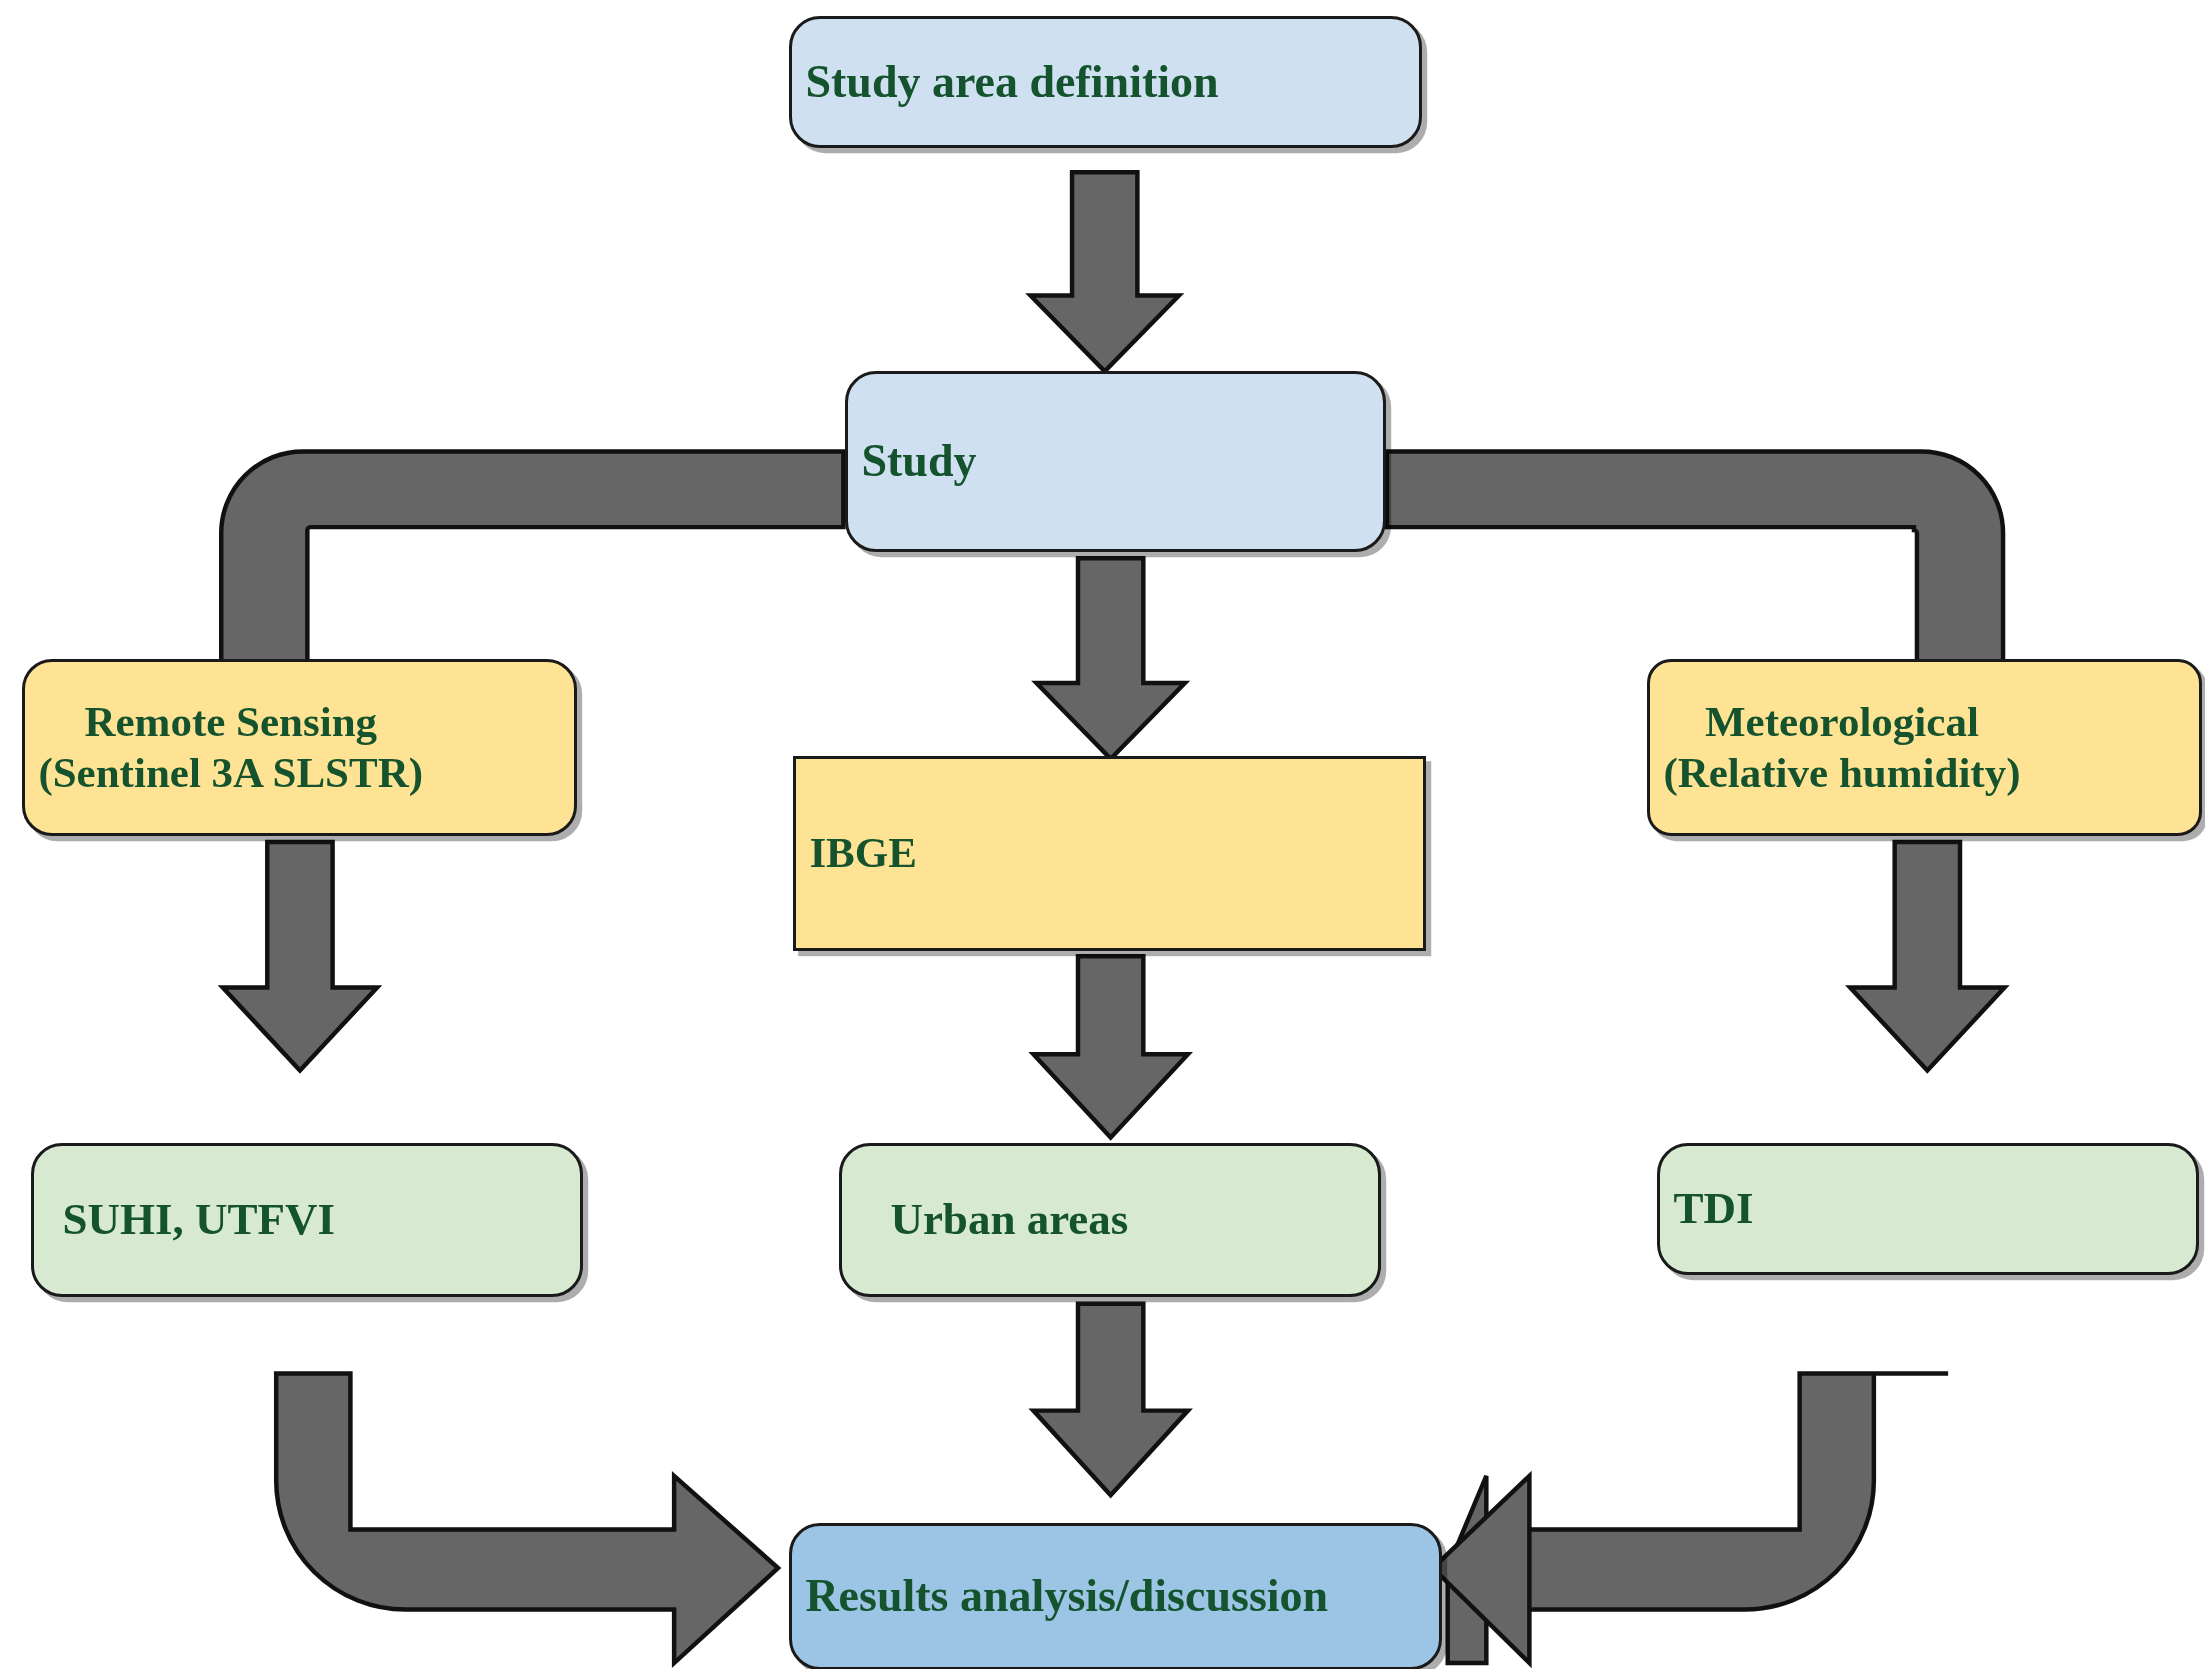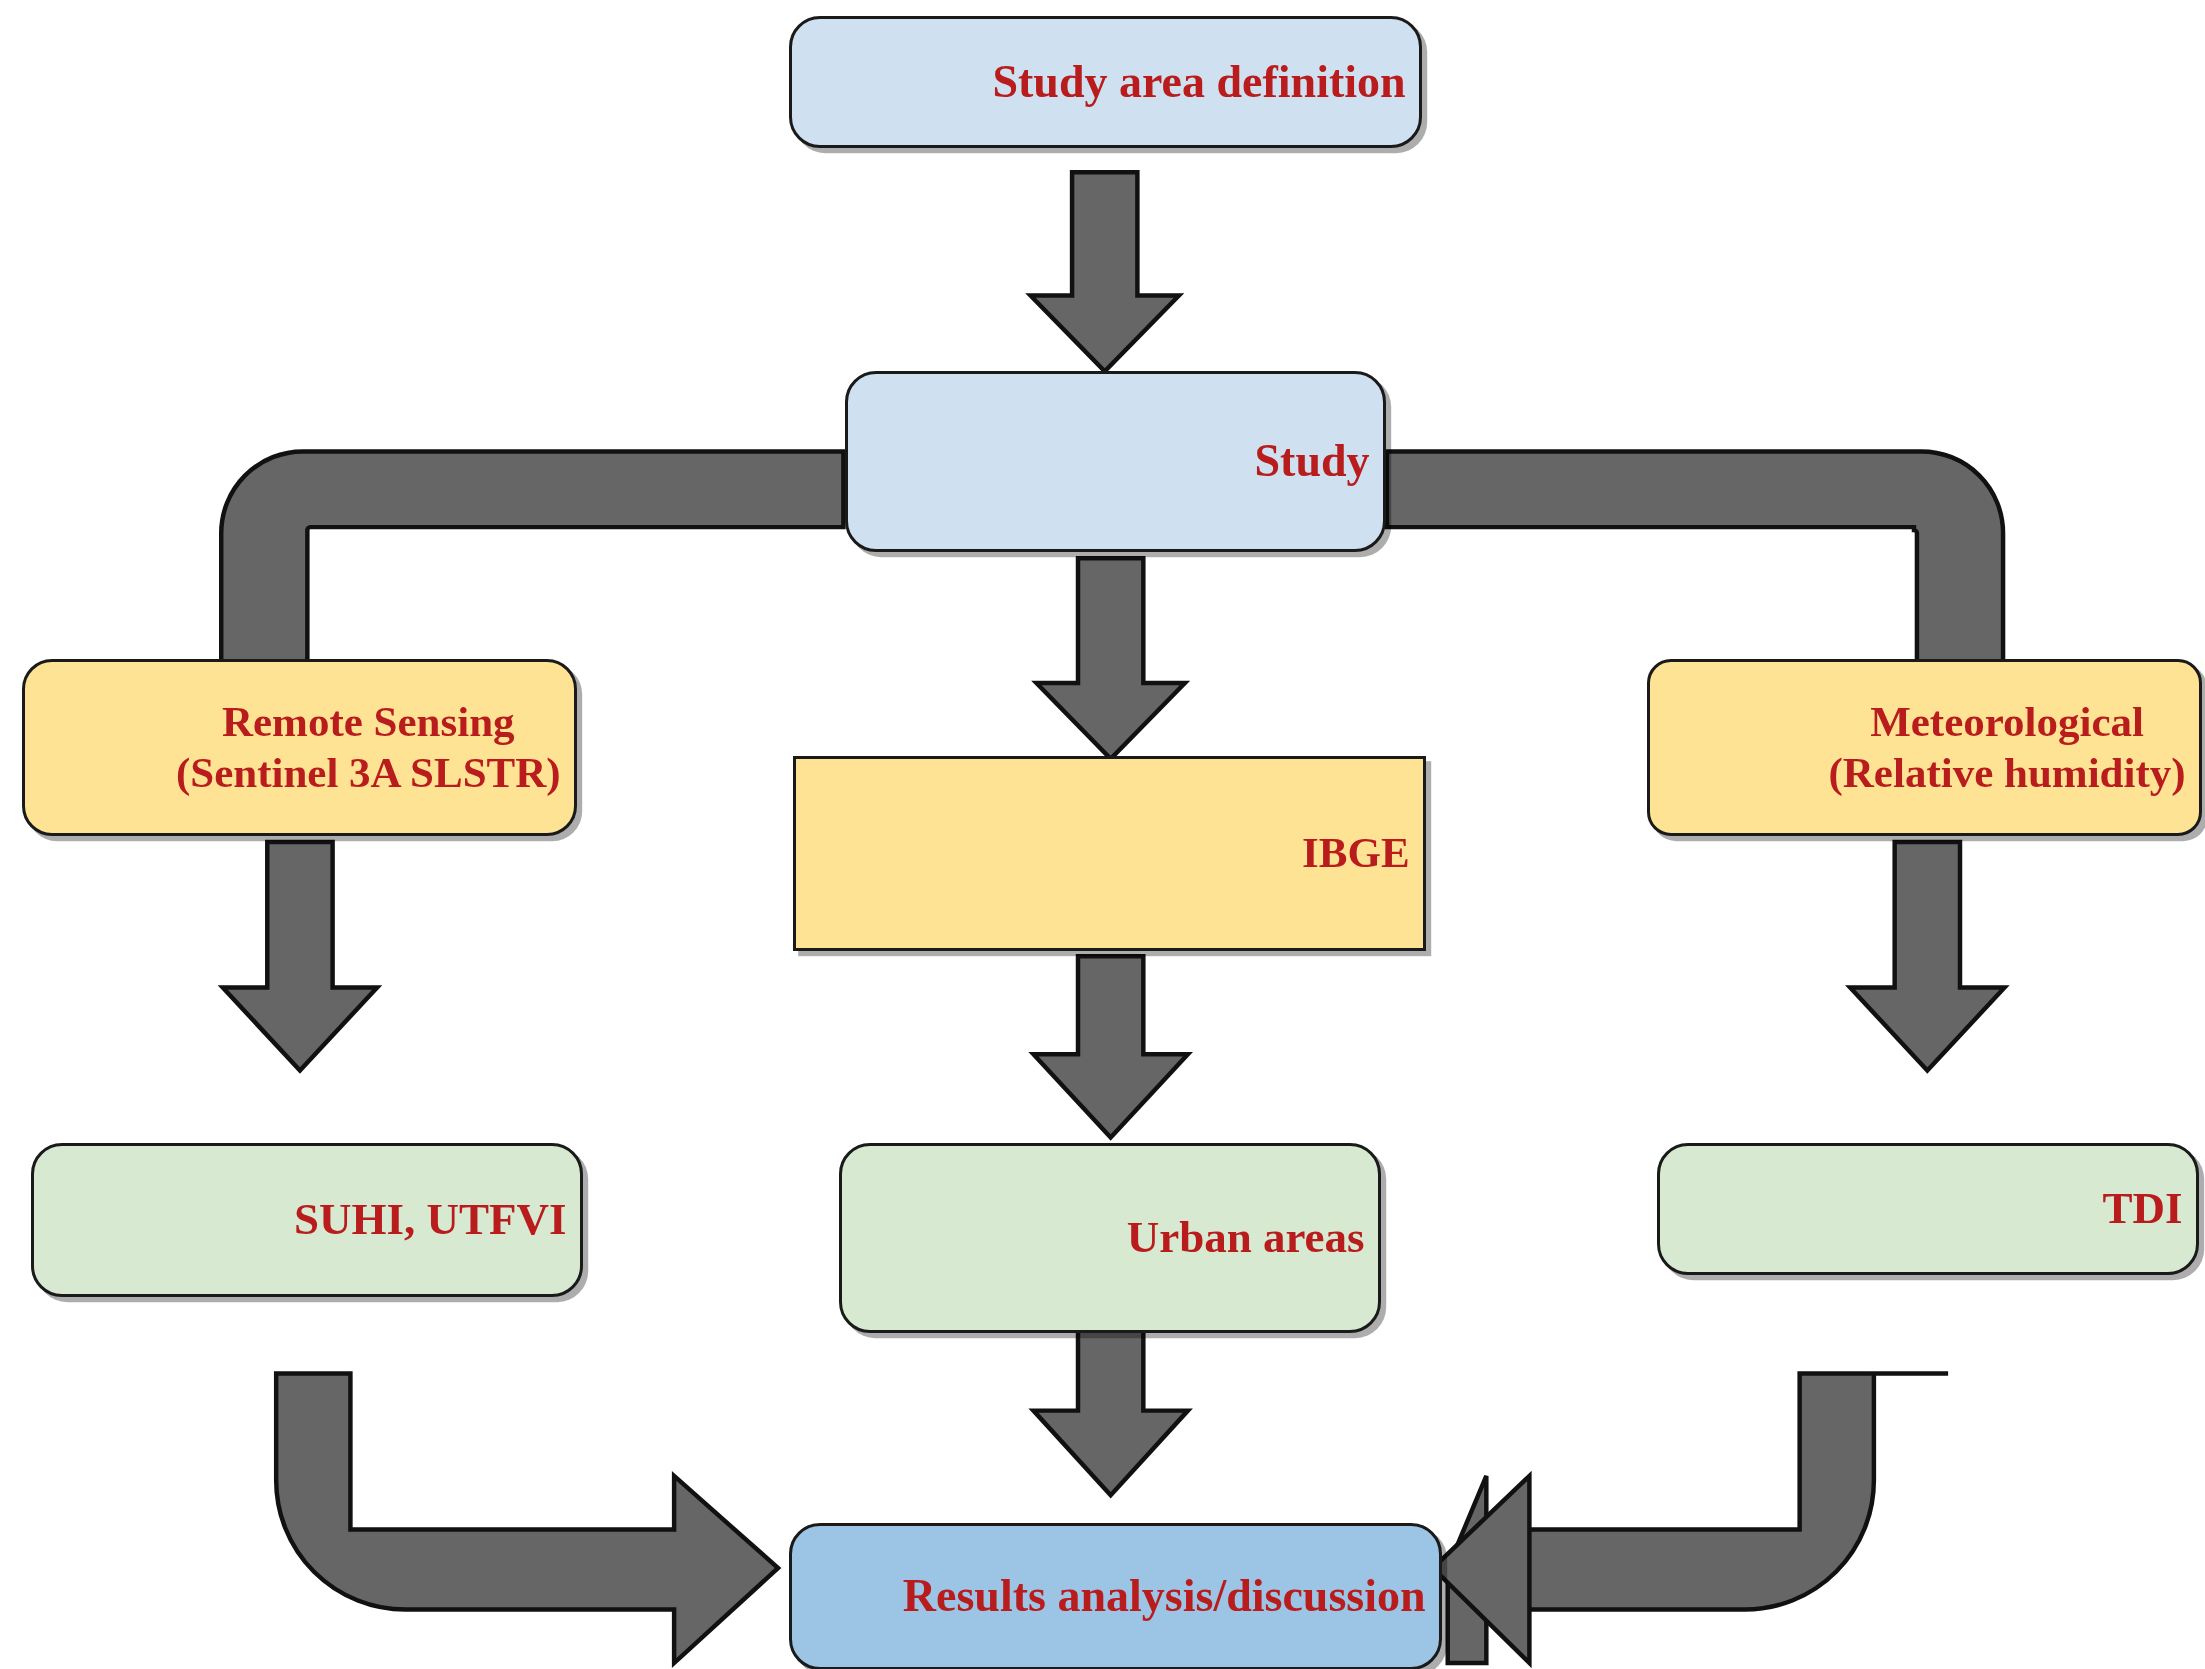--- a/index.html
+++ b/index.html
@@ -22,23 +22,23 @@
     width: 2205px;
     height: 1669px;
     pointer-events: none;
   }
   .node {
     position: absolute;
     box-sizing: border-box;
     border: 3.7px solid #1a1a1a;
     display: flex;
     align-items: center;
-    justify-content: flex-end;
+    justify-content: flex-start;
     text-align: center;
-    color: #b91c1c;
+    color: #14532d;
     font-weight: bold;
     line-height: 1.18;
     z-index: 5;
     box-shadow: 5.2px 5.2px 0 rgba(0,0,0,0.32);
   }
   .node .label {
     display: block;
     white-space: pre-line;
     padding: 0 13.4px;
   }
@@ -55,21 +55,21 @@
 
   
   #node-study-area      { left: 789px; top:   16.3px; width: 633px; height: 132px; font-size: 46px; }
   #node-data            { left: 845px; top:  371px; width: 541px; height: 181px; font-size: 46px; }
 
   #node-remote-sensing  { left:   22px; top:  659px; width: 555px; height: 177px; font-size: 43px; border-radius: 30px; }
   #node-ibge            { left: 793px; top: 756px; width: 633px; height: 195px; font-size: 43px; }
   #node-meteorological  { left: 1647px; top:  659px; width: 555px; height: 177px; font-size: 43px; border-radius: 24px; }
 
   #node-suhi-utfvi      { left:   31px; top: 1143px; width: 552px; height: 154px; font-size: 45px; padding-left: 15px; }
-  #node-urban-areas     { left: 839px; top: 1143px; width: 542px; height: 190px; font-size: 45px; }
+  #node-urban-areas     { left: 839px; top: 1143px; width: 542px; height: 154px; font-size: 45px; padding-left: 35px; }
   #node-tdi             { left: 1657px; top: 1143px; width: 542px; height: 132px; font-size: 45px; }
 
   #node-results         { left: 789px; top: 1506px; width: 653px; height: 147px; font-size: 46px; }
 
   .arrow-shape {
     fill: #666666;
     stroke: #111111;
     stroke-width: 6;
     stroke-linejoin: miter;
   }

